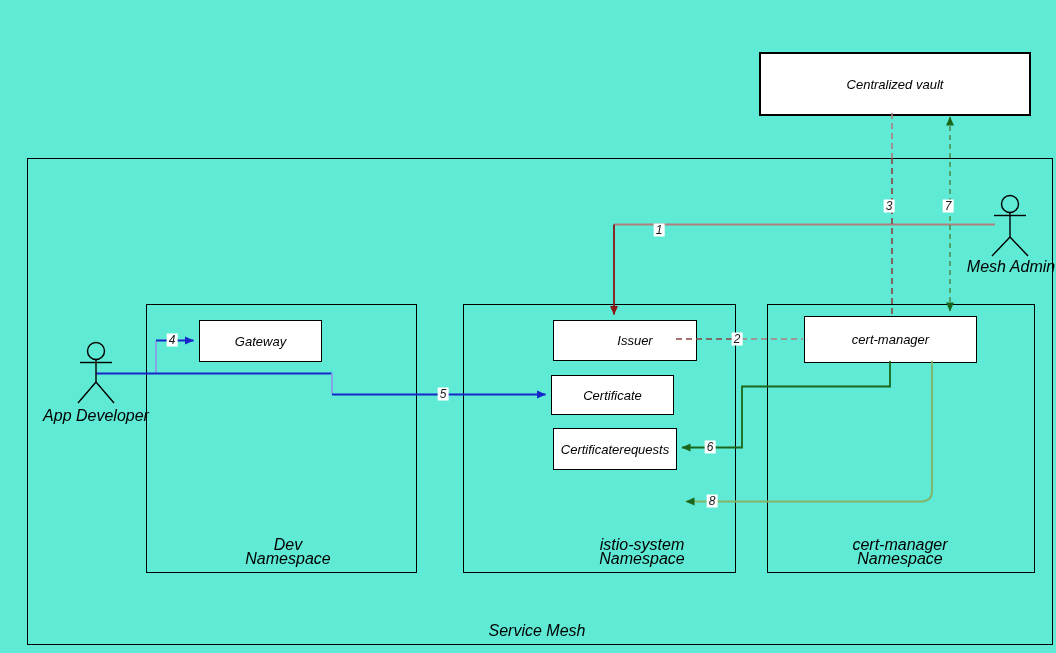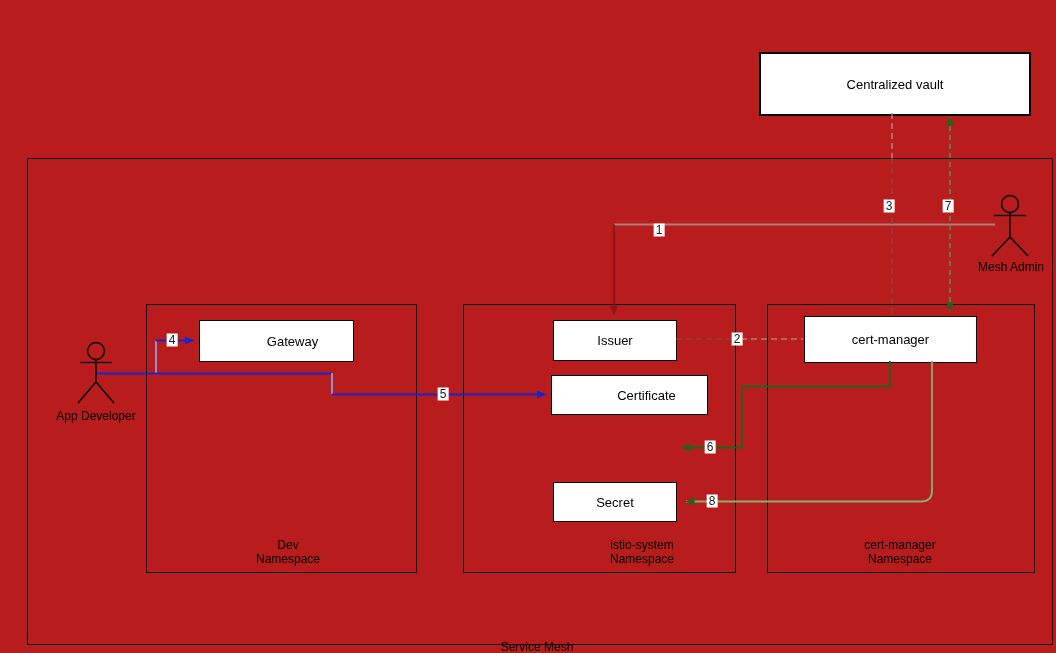--- a/index.html
+++ b/index.html
@@ -1,60 +1,60 @@
 <!DOCTYPE html>
 <html><head>
 <meta charset="utf-8">
 <style>
   html,body{margin:0;padding:0;background:#fff;}
   #canvas{
-    position:relative;width:1056px;height:653px;background:#b91c1c;
-    font-family:"Liberation Sans", sans-serif;overflow:hidden;
+    position:relative;width:1056px;height:653px;background:#5eead4;
+    font-family:"Liberation Sans", sans-serif;overflow:hidden;font-style:italic;
   }
   .frame{position:absolute;border:1.5px solid #000;background:transparent;z-index:1;}
   .node{
     position:absolute;border:1px solid #000;background:#fff;z-index:1;
     display:flex;align-items:center;justify-content:center;
     font-size:13px;color:#000;white-space:nowrap;
   }
   .vault{border-width:2px;}
   svg.lines{position:absolute;left:0;top:0;z-index:2;}
   .num{
     position:absolute;transform:translate(-50%,-50%);background:#fff;
     font-size:12px;line-height:13px;padding:0 2px;color:#1a1a1a;z-index:3;
   }
   .lbl{
-    position:absolute;transform:translate(-50%,-50%);font-size:12px;line-height:14px;
+    position:absolute;transform:translate(-50%,-50%);font-size:16px;line-height:14px;
     color:#000;text-align:center;white-space:nowrap;z-index:1;
   }
 </style>
 </head>
 <body>
 
 <div id="canvas">
 
   <div class="frame" style="left:27px;top:158px;width:1024px;height:485px;"></div>
   <div class="frame" style="left:146px;top:304px;width:269px;height:267px;"></div>
   <div class="frame" style="left:463px;top:304px;width:271px;height:267px;"></div>
   <div class="frame" style="left:767px;top:304px;width:266px;height:267px;"></div>
 
   <div class="node vault" style="left:759px;top:52px;width:268px;height:60px;">
     <span>Centralized vault</span>
   </div>
-  <div class="node" style="left:199px;top:320px;width:121px;height:40px;padding-left:32px;">
+  <div class="node" style="left:199px;top:320px;width:121px;height:40px;">
     <span>Gateway</span>
   </div>
-  <div class="node" style="left:553px;top:320px;width:122px;height:39px;">
+  <div class="node" style="left:553px;top:320px;width:122px;height:39px;padding-left:20px;">
     <span>Issuer</span>
   </div>
-  <div class="node" style="left:551px;top:375px;width:121px;height:38px;padding-left:34px;">
+  <div class="node" style="left:551px;top:375px;width:121px;height:38px;">
     <span>Certificate</span>
   </div>
-  <div class="node" style="left:553px;top:482px;width:122px;height:38px;">
-    <span>Secret</span>
+  <div class="node" style="left:553px;top:428px;width:122px;height:40px;">
+    <span>Certificaterequests</span>
   </div>
   <div class="node" style="left:804px;top:316px;width:171px;height:45px;">
     <span>cert-manager</span>
   </div>
 
   <svg class="lines" width="1056" height="653" viewBox="0 0 1056 653">
     <defs>
       <marker id="ah-red" markerUnits="userSpaceOnUse" markerWidth="12" markerHeight="12" refX="10" refY="6" orient="auto-start-reverse">
         <path d="M1.5,2 L10.5,6 L1.5,10 Z" fill="#8b1515"></path>
       </marker>
@@ -107,21 +107,21 @@
   <div class="num" style="left:737px;top:339px;">2</div>
   <div class="num" style="left:889px;top:206px;">3</div>
   <div class="num" style="left:172px;top:340px;">4</div>
   <div class="num" style="left:443px;top:394px;">5</div>
   <div class="num" style="left:710px;top:447px;">6</div>
   <div class="num" style="left:948px;top:206px;">7</div>
   <div class="num" style="left:712px;top:501px;">8</div>
 
   <div class="lbl" style="left:96px;top:416px;text-align:center;">App Developer</div>
   <div class="lbl" style="left:1011px;top:267px;">Mesh Admin</div>
-  <div class="lbl" style="left:537px;top:631px;margin-top:16px;">Service Mesh</div>
+  <div class="lbl" style="left:537px;top:631px;">Service Mesh</div>
 
   <div class="lbl" style="left:288px;top:552px;">
     <div>Dev</div>
     <div>Namespace</div>
   </div>
   <div class="lbl" style="left:598px;top:552px;margin-left:44px;">
     <div>istio-system</div>
     <div>Namespace</div>
   </div>
   <div class="lbl" style="left:900px;top:552px;">

